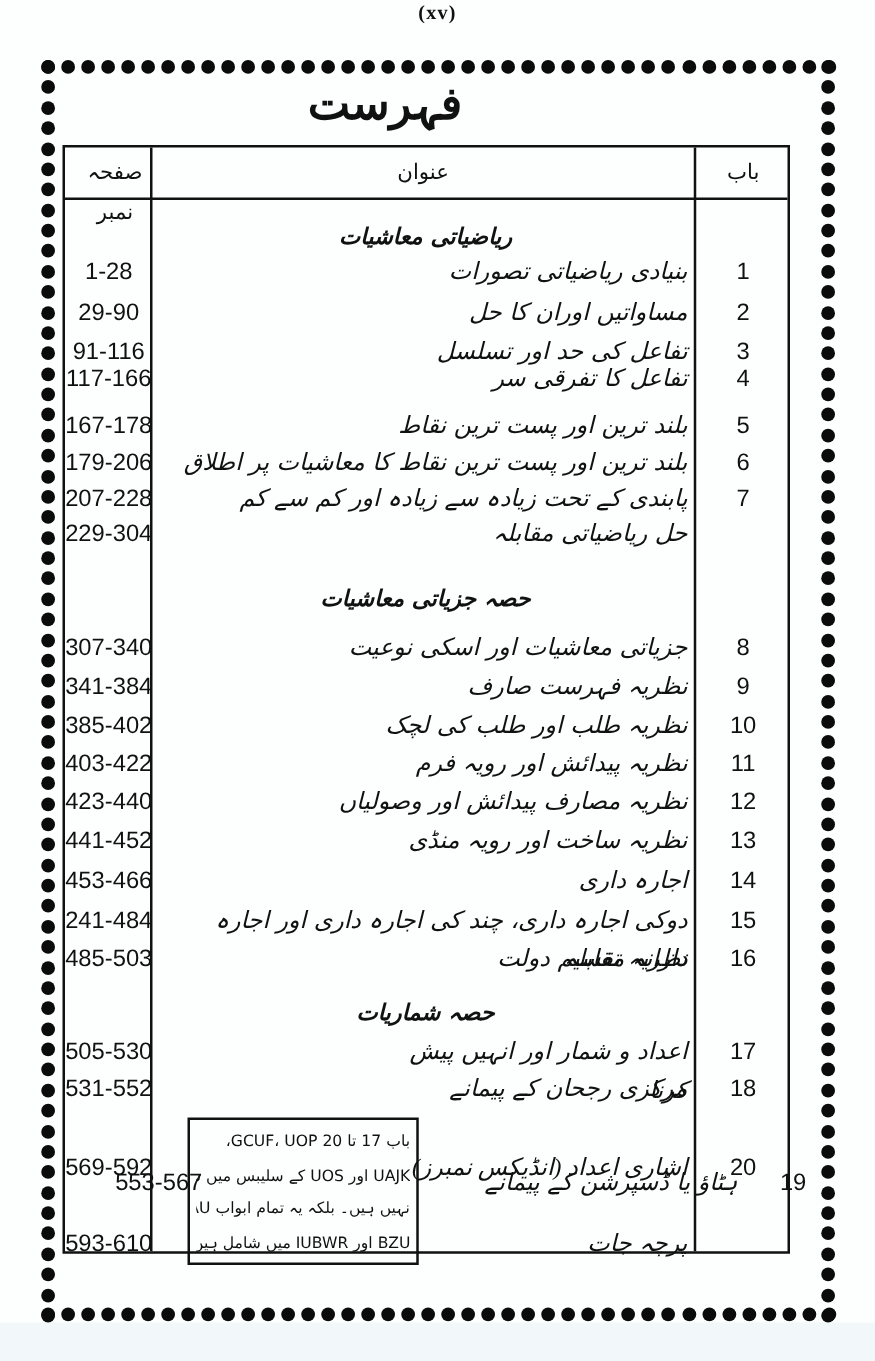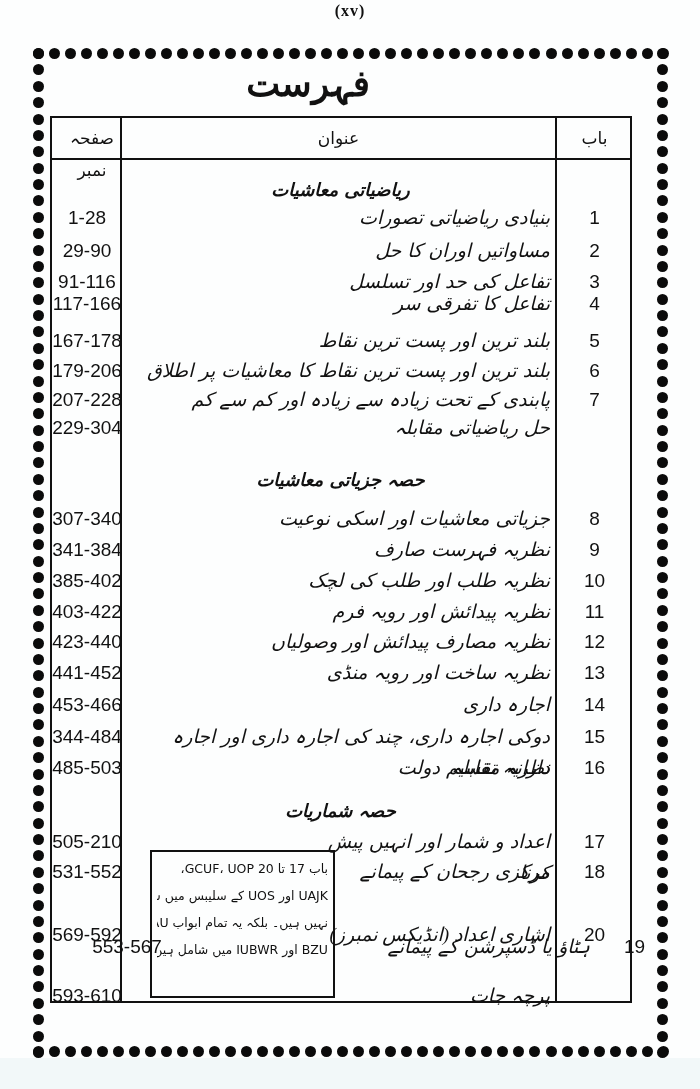--- a/index.html
+++ b/index.html
@@ -26,21 +26,21 @@
     }
     .col-line { position: absolute; top: 0; bottom: 0; width: 0; border-left: 2px solid #111; }
     .head-line { position: absolute; left: 0; right: 0; top: 40px; border-top: 2px solid #111; }
     .hdr { position: absolute; top: 4px; height: 32px; line-height: 32px; text-align: center; direction: rtl; font-size: 17px; }
     .row { position: absolute; left: 0; right: 0; height: 31px; }
     .cell-page { position: absolute; left: 0; width: 70px; text-align: center; font-family: "Liberation Sans", sans-serif; font-size: 19px; line-height: 31px; }
     .cell-title { position: absolute; left: 78px; width: 420px; direction: rtl; font-size: 19px; line-height: 31px; font-style: italic; }
     .cell-ch { position: absolute; left: 505px; width: 75px; text-align: center; font-family: "Liberation Sans", sans-serif; font-size: 19px; line-height: 31px; }
     .section { position: absolute; left: 72px; width: 433px; text-align: center; direction: rtl; font-size: 18px; font-weight: bold; font-style: italic; line-height: 31px; }
     .note {
-      position: absolute; left: 98px; top: 732px; width: 185px; height: 148px;
+      position: absolute; left: 98px; top: 776px; width: 185px; height: 118px;
       border: 2px solid #111; box-sizing: border-box; padding: 3px 5px;
       direction: rtl; text-align: right; font-size: 12.5px; line-height: 27px;
       font-family: "DejaVu Sans", sans-serif;
     }
     .note-line { white-space: nowrap; overflow: hidden; }
   </style>
 </head>
 <body>
 
 <div class="bottom-fade"></div>
@@ -343,32 +343,32 @@
         <div class="cell-page">441-452</div>
         <div class="cell-title">نظریہ ساخت اور رویہ منڈی</div>
         <div class="cell-ch">13</div>
       </div>
       <div class="row" style="top: 571px;">
         <div class="cell-page">453-466</div>
         <div class="cell-title">اجارہ داری</div>
         <div class="cell-ch">14</div>
       </div>
       <div class="row" style="top: 603px;">
-        <div class="cell-page">344-484</div>
+        <div class="cell-page">241-484</div>
         <div class="cell-title">دوکی اجارہ داری، چند کی اجارہ داری اور اجارہ دارانہ مقابلہ</div>
         <div class="cell-ch">15</div>
       </div>
       <div class="row" style="top: 634px;">
         <div class="cell-page">485-503</div>
         <div class="cell-title">نظریہ تقسیم دولت</div>
         <div class="cell-ch">16</div>
       </div>
       <div class="section" style="top: 677px;">حصہ شماریات</div>
       <div class="row" style="top: 708px;">
-        <div class="cell-page">505-210</div>
+        <div class="cell-page">505-530</div>
         <div class="cell-title" style="left: 240px; width: 258px;">اعداد و شمار اور انہیں پیش کرنا</div>
         <div class="cell-ch">17</div>
       </div>
       <div class="row" style="top: 738px;">
         <div class="cell-page">531-552</div>
         <div class="cell-title" style="left: 240px; width: 258px;">مرکزی رجحان کے پیمانے</div>
         <div class="cell-ch">18</div>
       </div>
       <div class="row" style="top: 813px; margin-left: 40px;">
         <div class="cell-page">553-567</div>

